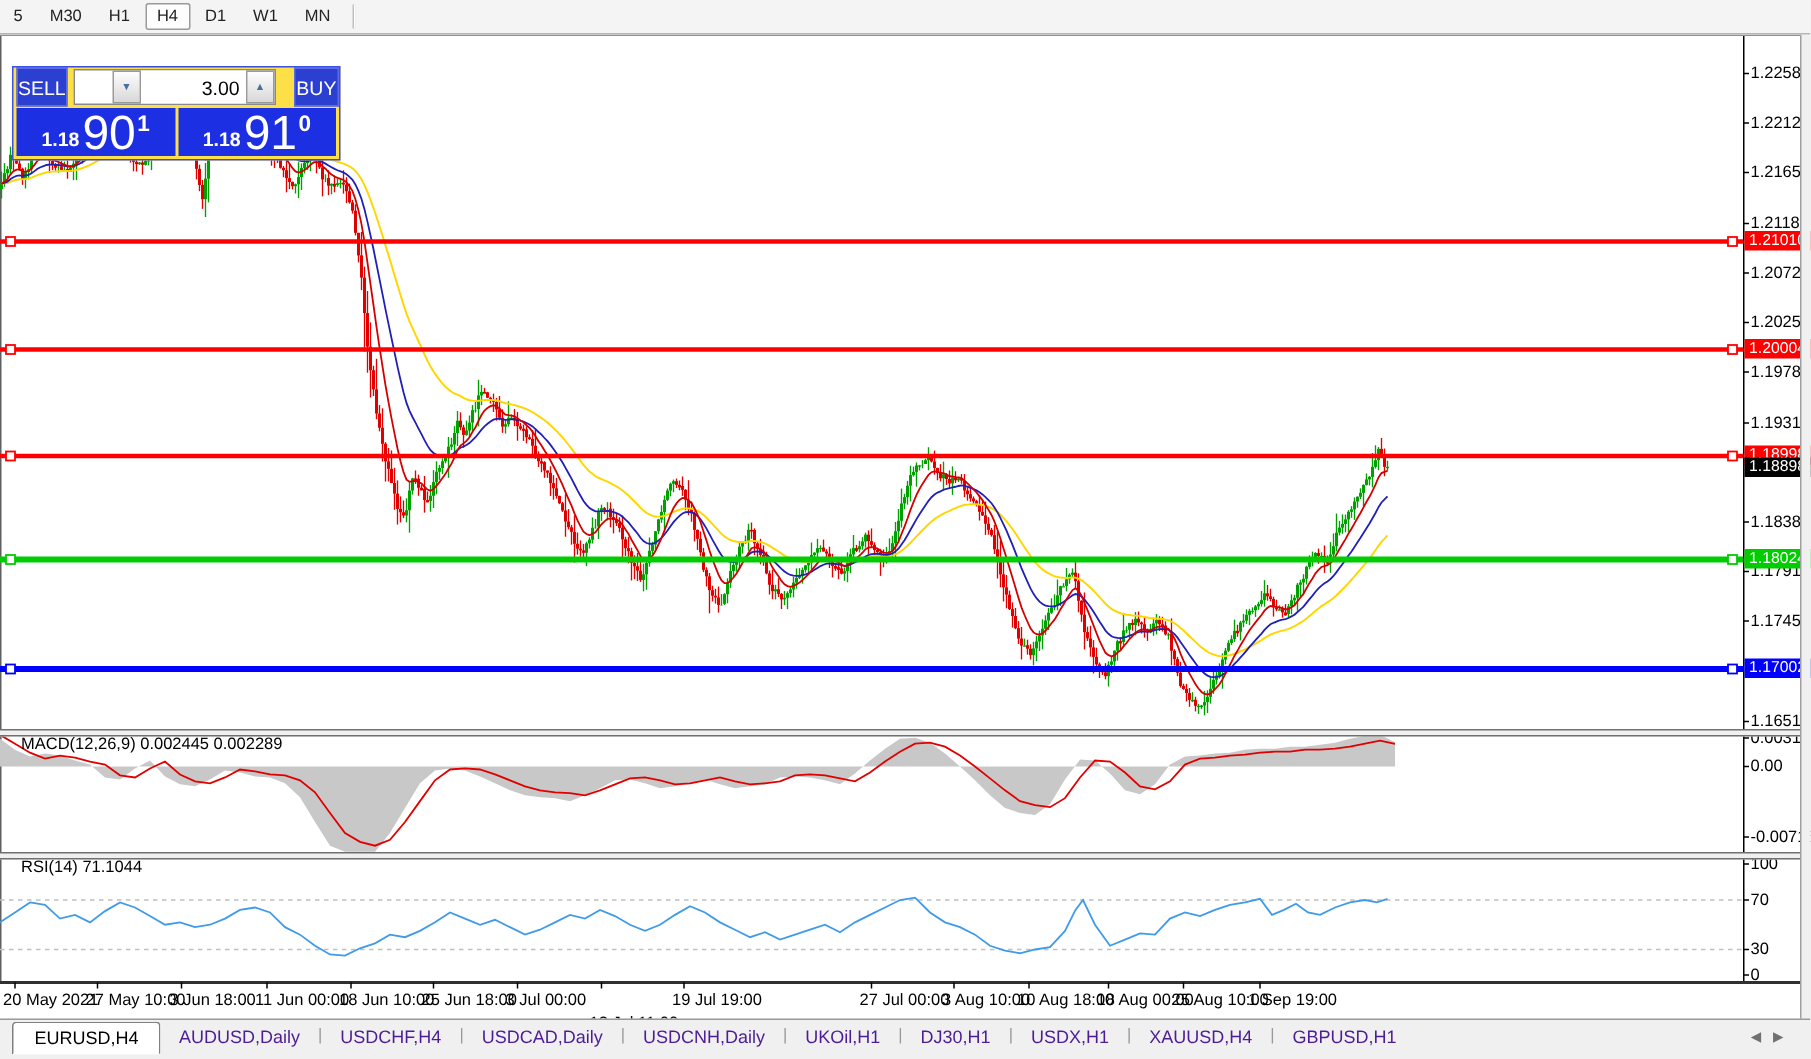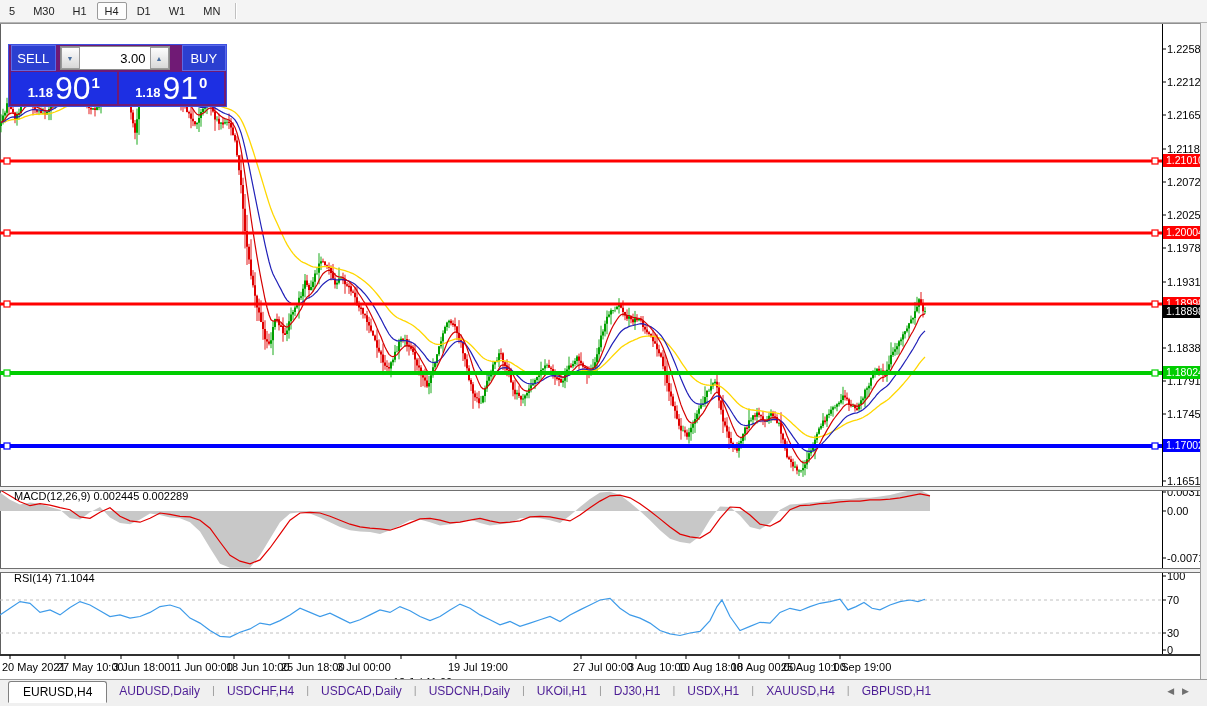--- a/index.html
+++ b/index.html
@@ -8,28 +8,28 @@
   
   #toolbar{position:absolute;left:0;top:0;width:1207px;height:22px;background:#f4f4f4;
            border-bottom:1px solid #b5b5b5;display:flex;align-items:center;z-index:30;}
   .tb-item{padding:2px 7px;margin:0 1px;color:#222;cursor:default;border:1px solid transparent;border-radius:2px;}
   .tb-item.active{background:#fdfdfd;border:1px solid #9a9a9a;}
   .tb-sep{width:1px;height:16px;background:#c0c0c0;margin:0 6px;border-right:1px solid #fff;}
   
   #chart-title{position:absolute;left:12px;top:28px;z-index:25;font-size:12px;font-weight:bold;color:#111;}
   #chart-title .tri{font-size:9px;margin-right:5px;font-weight:normal;}
   
-  #trade-panel{position:absolute;left:8px;top:44px;width:217px;height:61px;background:#701a75;z-index:26;
+  #trade-panel{position:absolute;left:8px;top:44px;width:217px;height:61px;background:#fde047;z-index:26;
                border:1px solid #3d4fe0;}
   .tp-row1{position:absolute;left:0;top:0;width:100%;height:26px;display:flex;align-items:center;}
   .tp-btn{height:24px;display:flex;align-items:center;justify-content:center;color:#fff;font-size:13px;
           background:#2b3fd0;border:1px solid #5a6ae8;cursor:pointer;}
   #sell-btn{width:46px;margin-left:2px;}
   #buy-btn{width:46px;margin-left:12px;}
-  .spinner{height:22px;display:flex;align-items:stretch;margin-left:4px;border:1px solid #8a8a8a;background:#fff;}
+  .spinner{height:22px;display:flex;align-items:stretch;margin-left:4px;border:1px solid #8a8a8a;background:#fff;padding-left:25px;}
   .spin-btn{width:17px;background:linear-gradient(#fdfdfd,#d8d8d8);border:1px solid #9a9a9a;color:#4a6f9f;
             font-size:7px;display:flex;align-items:center;justify-content:center;cursor:pointer;}
   .spin-input{width:62px;border:none;outline:none;text-align:right;font-size:13px;padding:0 4px;
               font-family:"Liberation Sans",sans-serif;}
   .tp-row2{position:absolute;left:0;top:27px;width:100%;height:33px;display:flex;}
   .tp-price{flex:1;background:#1d2fe3;color:#fff;display:flex;align-items:flex-end;justify-content:center;
             padding-bottom:1px;}
   #sell-price-box{margin:0 1px 1px 2px;}
   #buy-price-box{margin:0 2px 1px 1px;}
   .tp-price .pfx{font-size:13px;font-weight:bold;margin:0 2px 3px 0;}

